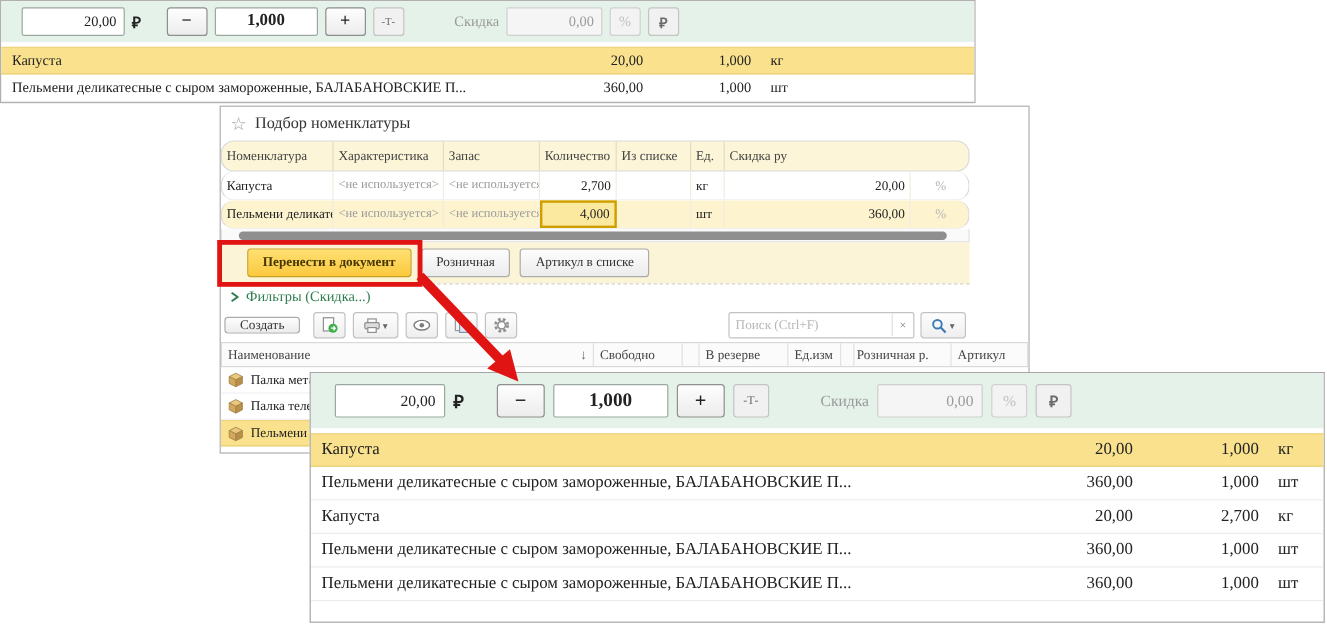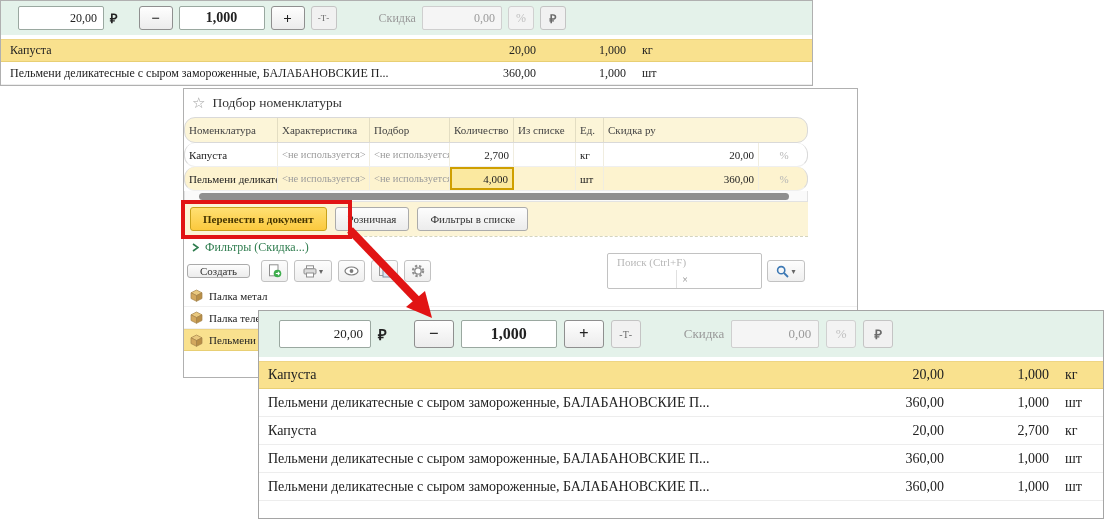--- a/index.html
+++ b/index.html
@@ -53,22 +53,22 @@
   .cmdbtn.gold { background:linear-gradient(#ffe072,#fbc93e); border:1px solid #c8a21c;
                  font-weight:bold; color:#463500; }
   .filterrow { width:624px; height:21px; border-top:1px dashed #d4d4be; display:flex; align-items:center;
                gap:6px; padding-left:8px; color:#2f7d4f; font-size:12px; }
   .dlg-toolbar { height:28px; display:flex; align-items:center; gap:6px; padding:0 3px; }
   .iconbtn { width:27px; height:22px; background:linear-gradient(#fdfdfd,#efefef);
              border:1px solid #c2c2c2; border-radius:3px; display:flex; align-items:center;
              justify-content:center; gap:2px; }
   .caret { font-size:8px; color:#666; }
   .searchwrap { margin-left:auto; margin-right:49px; display:flex; align-items:center; gap:5px; }
-  .searchbox { width:155px; height:36px; border:1px solid #c2c2c2; border-radius:2px; display:flex;
-               align-items:center; background:#fff;flex-direction:column; }
+  .searchbox { width:155px; height:22px; border:1px solid #c2c2c2; border-radius:2px; display:flex;
+               align-items:center; background:#fff; }
   .searchbox input { flex:1; border:none; outline:none; font-size:11px; padding:0 5px; color:#333;
                      font-family:inherit; min-width:0; background:transparent; }
   .searchbox input::placeholder { color:#b8b8b8; }
   .xbtn { width:18px; height:18px; border-left:1px solid #e0e0e0; color:#888; font-size:10px;
           display:flex; align-items:center; justify-content:center; }
   .lhead { display:grid; grid-template-columns:310px 74px 14px 74px 44px 8px 84px 1fr;
            height:21px; background:#fbfbfb; border:1px solid #d9d9d9; font-size:11px; color:#444; }
   .lhead > div { border-right:1px solid #e2e2e2; display:flex; align-items:center; padding:0 5px;
                  white-space:nowrap; overflow:hidden; }
   .litem { height:22px; display:flex; align-items:center; gap:6px; padding-left:6px; font-size:11px;
@@ -111,21 +111,21 @@
 
 <div class="frag z2" style="left:183px; top:88px; width:675px; height:290px;">
   <div class="dlg-title">
     <span class="star">☆</span>
     <span>Подбор номенклатуры</span>
   </div>
 
   <div class="g8 thead">
     <div>Номенклатура</div>
     <div>Характеристика</div>
-    <div>Подбор</div>
+    <div>Запас</div>
     <div>Количество</div>
     <div>Из списке</div>
     <div>Ед.</div>
     <div style="border-right:none;">Скидка ру</div>
   </div>
   <div class="g8 trow">
     <div>Капуста</div>
     <div class="muted">&lt;не используется&gt;</div>
     <div class="muted">&lt;не используется&gt;</div>
     <div class="num">2,700</div>
@@ -142,23 +142,23 @@
     <div></div>
     <div>шт</div>
     <div class="num">360,00</div>
     <div class="pct" style="border-right:none;">%</div>
   </div>
   <div class="hscroll">
     <div class="hthumb"></div>
   </div>
 
   <div class="cmdbar">
-    <div class="cmdbtn gold" style="margin-left:2px;text-align:right;">Перенести в документ</div>
+    <div class="cmdbtn gold" style="margin-left:18px;text-align:right;">Перенести в документ</div>
     <div class="cmdbtn">Розничная</div>
-    <div class="cmdbtn">Фильтры в списке</div>
+    <div class="cmdbtn">Артикул в списке</div>
   </div>
 
   <div class="filterrow">
     <svg class="ic" width="7" height="9" viewBox="0 0 7 9">
         <path d="M1 1 L6 4.5 L1 8" fill="none" stroke="#2f7d4f" stroke-width="1.6"></path>
       </svg>
     <span>Фильтры (Скидка...)</span>
   </div>
 
   <div class="dlg-toolbar">
@@ -204,20 +204,33 @@
       <div class="iconbtn" style="width:38px;">
         <svg class="ic" width="13" height="13" viewBox="0 0 13 13">
           <circle cx="5.2" cy="5.2" r="3.6" fill="none" stroke="#3c78b4" stroke-width="1.6"></circle>
           <path d="M8 8 L12 12" stroke="#3c78b4" stroke-width="1.8"></path>
         </svg>
         <span class="caret">▾</span>
       </div>
     </div>
   </div>
 
+  <div class="lhead">
+    <div style="justify-content:space-between;">
+      <span>Наименование</span>
+      <span style="color:#666;">↓</span>
+    </div>
+    <div>Свободно</div>
+    <div></div>
+    <div>В резерве</div>
+    <div>Ед.изм</div>
+    <div></div>
+    <div>Розничная р.</div>
+    <div style="border-right:none;">Артикул</div>
+  </div>
   <div class="litem">
     <svg class="ic" width="13" height="13" viewBox="0 0 13 13">
         <polygon points="6.5,1 12,3.8 6.5,6.6 1,3.8" fill="#e9c87e" stroke="#a3834a" stroke-width="0.7"></polygon>
         <polygon points="1,3.8 6.5,6.6 6.5,12.3 1,9.5" fill="#d3a85e" stroke="#a3834a" stroke-width="0.7"></polygon>
         <polygon points="12,3.8 6.5,6.6 6.5,12.3 12,9.5" fill="#b98f47" stroke="#a3834a" stroke-width="0.7"></polygon>
       </svg>
     <span>Палка метал</span>
   </div>
   <div class="litem">
     <svg class="ic" width="13" height="13" viewBox="0 0 13 13">

